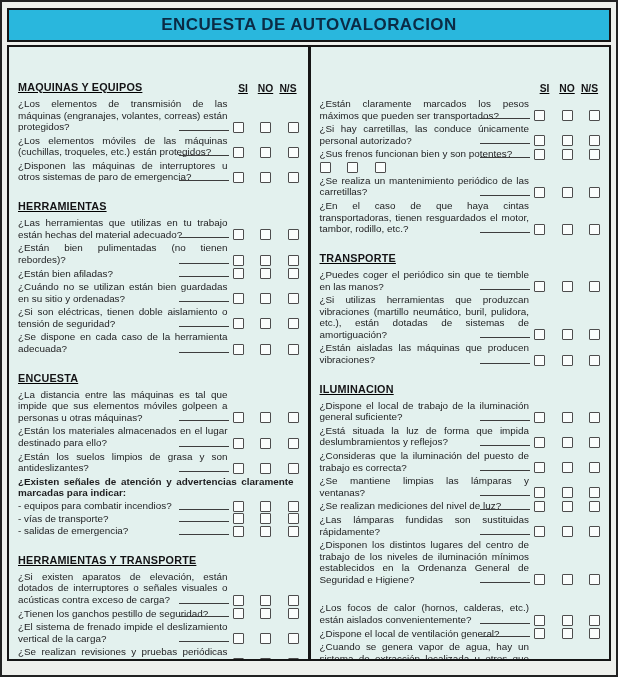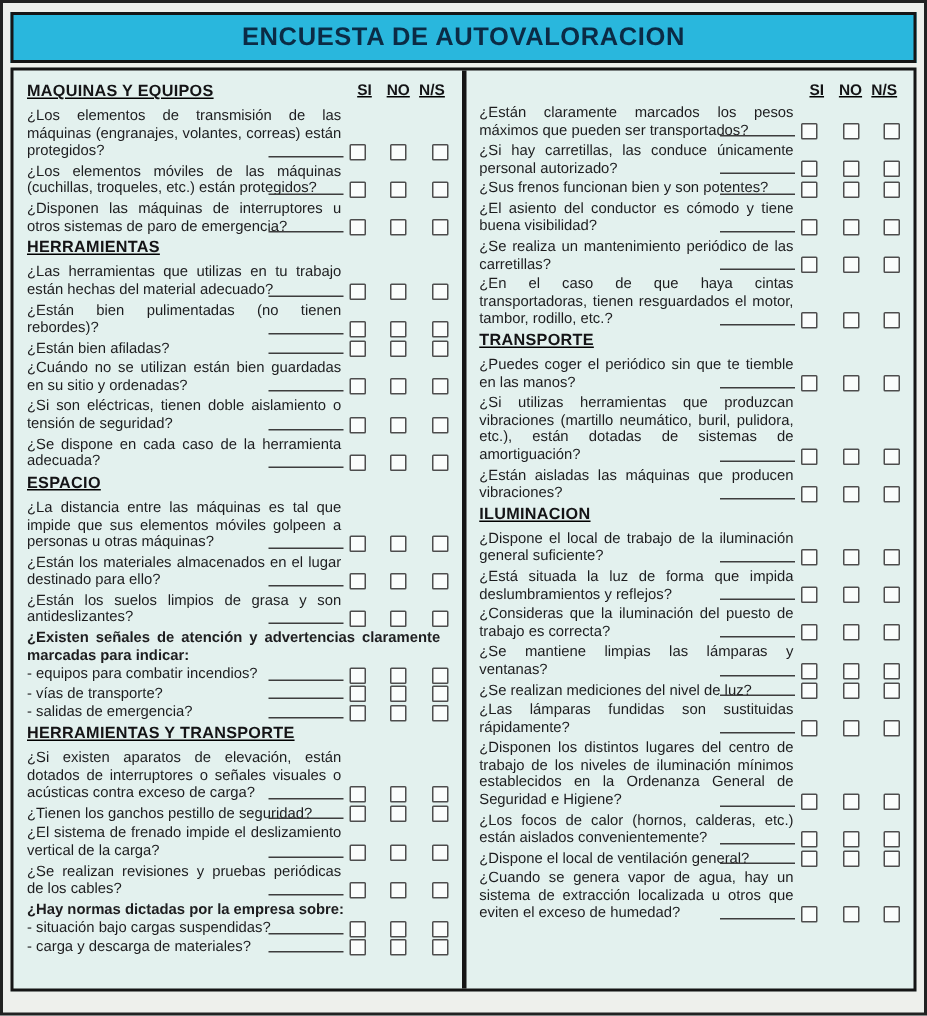--- a/index.html
+++ b/index.html
@@ -38,36 +38,36 @@
     display:flex;
   }
   .panel{
     flex:1 1 0;
     padding:7px 9px 6px 9px;
     overflow:hidden;
   }
   .divider{
     width:3px;background:var(--border);flex:0 0 3px;
   }
-  .section + .section{margin-top:2px;}
+  .section + .section{margin-top:17px;}
   .sec-head{
     display:flex;align-items:flex-end;margin:1px 0 4px 0;text-decoration:underline;
   }
   .sec-title{
     flex:1 1 auto;
     font-size:10.8px;font-weight:bold;color:#141416;
     letter-spacing:.2px;max-width:222px;line-height:1.22;
   }
   .ans-head{
     flex:0 0 66px;display:flex;justify-content:space-between;
     align-self:flex-start;
   }
   .ans-label{
     display:inline-block;width:21px;text-align:center;
-    font-size:10.3px;font-weight:bold;color:#141416;
+    font-size:10.3px;font-weight:bold;color:#141416;margin-top:28px;
   }
   .q-row{
     display:flex;align-items:flex-end;
     margin-bottom:2px;
   }
   .q-row.sub{margin-bottom:1px;}
   .q-row.nobox{margin-bottom:1px;font-weight:bold;}
   .q-text{
     flex:1 1 auto;
     font-size:9.9px;line-height:1.17;color:var(--text);
@@ -183,21 +183,21 @@
           <div class="q-text">¿Se dispone en cada caso de la herramienta adecuada?<i class="tail"></i></div>
           <div class="q-boxes">
             <span class="box"></span>
             <span class="box"></span>
             <span class="box"></span>
           </div>
         </div>
       </div>
       <div class="section">
         <div class="sec-head">
-          <div class="sec-title">ESPACIO</div>
+          <div class="sec-title">ENCUESTA</div>
         </div>
         <div class="q-row">
           <div class="q-text">¿La distancia entre las máquinas es tal que impide que sus elementos móviles golpeen a personas u otras máquinas?<i class="tail"></i></div>
           <div class="q-boxes">
             <span class="box"></span>
             <span class="box"></span>
             <span class="box"></span>
           </div>
         </div>
         <div class="q-row">
@@ -330,21 +330,20 @@
         </div>
         <div class="q-row">
           <div class="q-text">¿Sus frenos funcionan bien y son potentes?<i class="tail"></i></div>
           <div class="q-boxes">
             <span class="box"></span>
             <span class="box"></span>
             <span class="box"></span>
           </div>
         </div>
         <div class="q-row">
-          <div class="q-text">¿El asiento del conductor es cómodo y tiene buena visibilidad?<i class="tail"></i></div>
           <div class="q-boxes">
             <span class="box"></span>
             <span class="box"></span>
             <span class="box"></span>
           </div>
         </div>
         <div class="q-row">
           <div class="q-text">¿Se realiza un mantenimiento periódico de las carretillas?<i class="tail"></i></div>
           <div class="q-boxes">
             <span class="box"></span>

